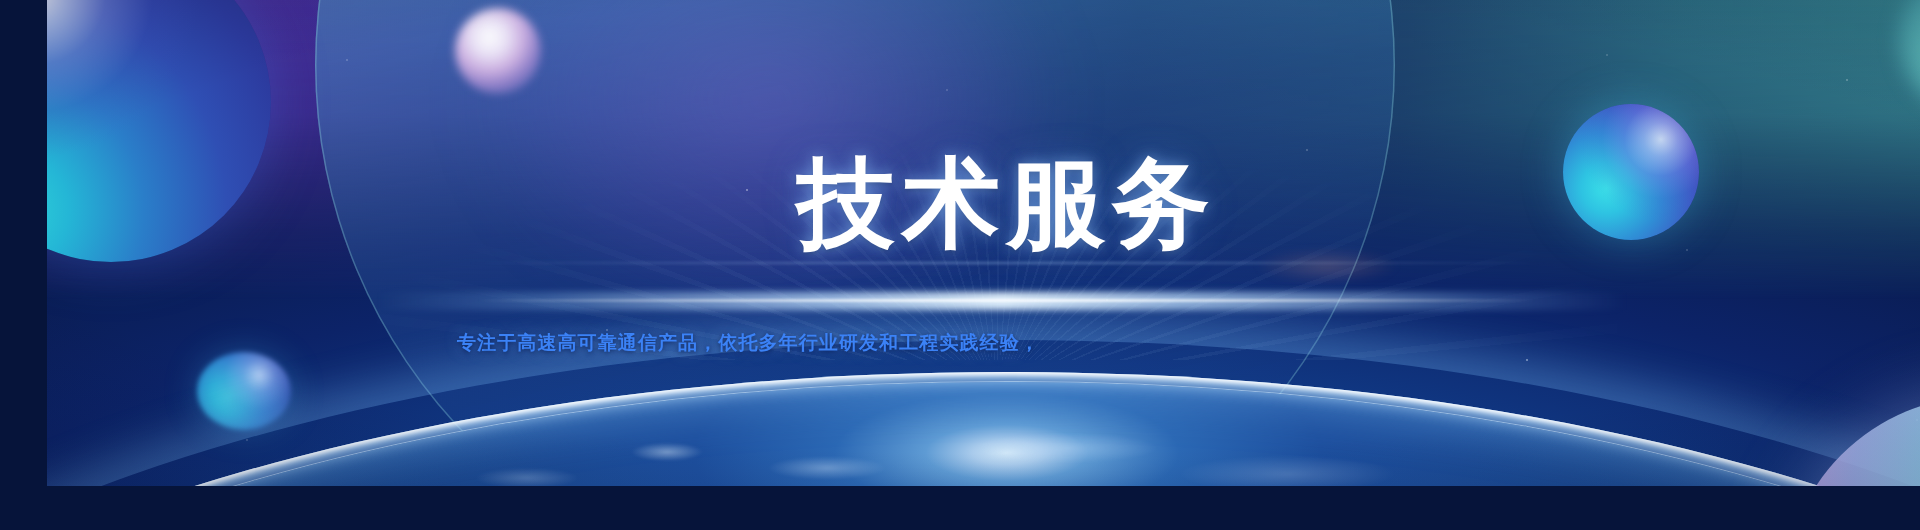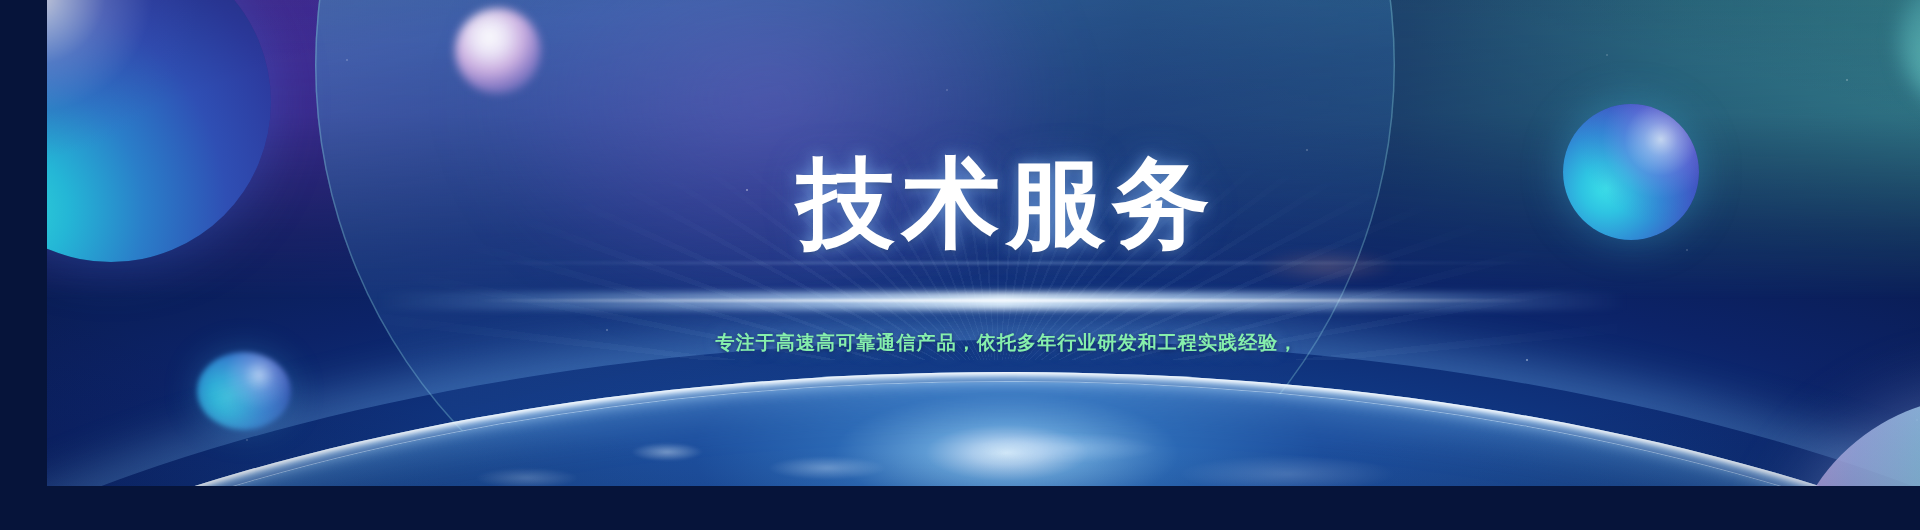--- a/index.html
+++ b/index.html
@@ -300,22 +300,22 @@
       0 0 14px rgba(150,200,255,0.55),
       0 0 36px rgba(90,150,240,0.40),
       0 2px 4px rgba(10,24,70,0.55);
   }
   .subtitle{
     position:absolute;
     top:328px;
     left:50%;
     transform:translateX(-50%);
     width:1100px;
-    text-align:center;
-    color:#86efac;
+    text-align:left;
+    color:#3b82f6;
     font-size:19px;
     font-weight:bold;
     line-height:1.62;
     letter-spacing:1.1px;
     white-space:nowrap;
     text-shadow:0 1px 5px rgba(8,26,78,0.85), 0 0 16px rgba(110,170,245,0.45);
   }
   .subtitle .ln{display:block;}
 </style>
 </head>

